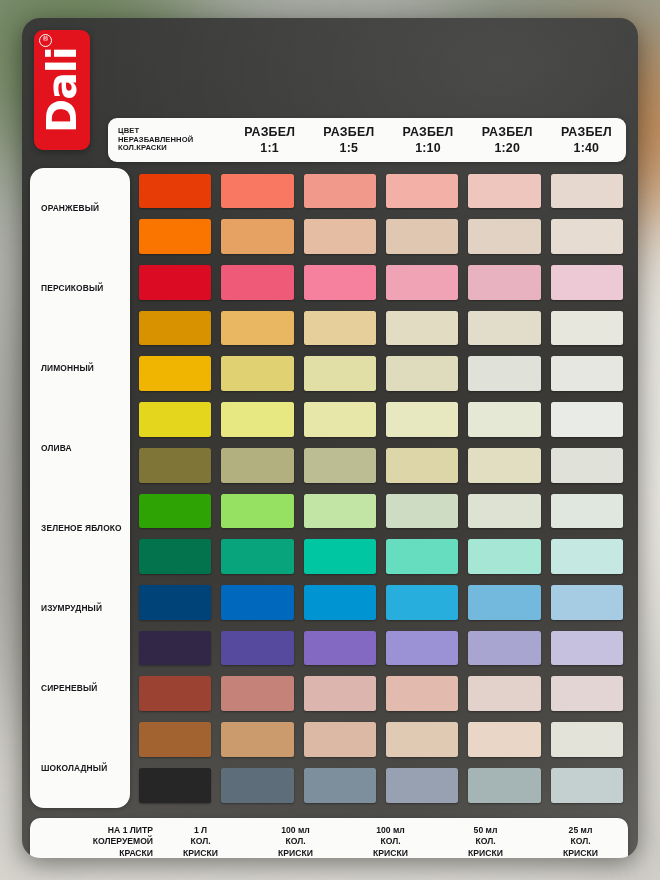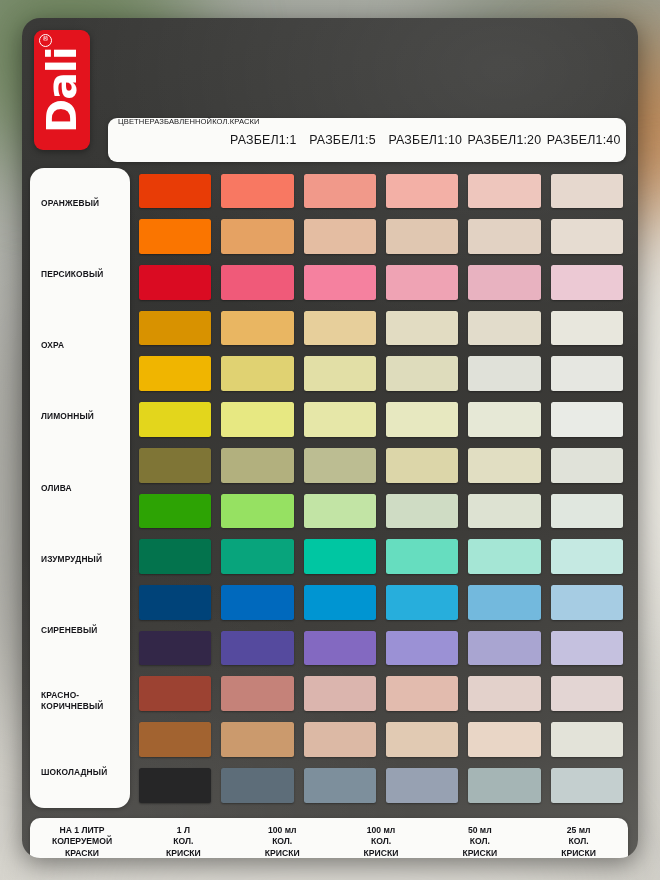--- a/index.html
+++ b/index.html
@@ -52,22 +52,22 @@
     text-shadow:0 2px 5px rgba(0,0,0,.5);
     white-space:nowrap;
   }
   
   #colhead{
     position:absolute;left:86px;top:100px;width:518px;height:44px;
     background:#fbfbf9;border-radius:9px;display:flex;align-items:stretch;
     box-shadow:0 1px 4px rgba(0,0,0,.3);
   }
   #colhead .ch{
-    display:flex;flex-direction:row;align-items:center;
-    color:#17171a;font-weight:normal;text-align:center;line-height:1.18;
+    display:flex;flex-direction:column;align-items:center;justify-content:center;
+    color:#17171a;font-weight:bold;text-align:center;line-height:1.18;
   }
   #colhead .ch.first{
     width:112px;align-items:flex-start;padding-left:10px;font-size:7.6px;letter-spacing:.1px;
   }
   #colhead .ch.rat{flex:1;font-size:12.4px;letter-spacing:.2px;}
   #colhead .ch.rat .sub{font-size:12.4px;margin-top:1px;}
   
   #labels{
     position:absolute;left:8px;top:150px;width:100px;height:640px;
     background:#fbfbf9;border-radius:14px;
@@ -92,21 +92,21 @@
   
   #footer{
     position:absolute;left:8px;top:800px;width:598px;height:48px;
     background:#fbfbf9;border-radius:10px;display:flex;align-items:stretch;
     box-shadow:0 1px 4px rgba(0,0,0,.3);
   }
   #footer .fc{
     display:flex;flex-direction:column;align-items:center;justify-content:center;
     color:#15151a;font-weight:bold;text-align:center;line-height:1.3;font-size:8.6px;
   }
-  #footer .fc.first{width:104px;align-items:center;padding-left:0;text-align:left;}
+  #footer .fc.first{width:104px;align-items:flex-end;padding-left:19px;text-align:left;}
   #footer .fc.amt{flex:1;}
 </style>
 </head>
 <body>
 
 <div id="backdrop">
   <div class="bg-base"></div>
   <div class="blob" style="left:-60px;top:-70px;width:260px;height:240px;background:#5f7a4a;opacity:.75;"></div>
   <div class="blob" style="left:430px;top:-60px;width:280px;height:200px;background:#6f7a63;opacity:.55;"></div>
   <div class="blob" style="left:540px;top:40px;width:200px;height:220px;background:#c07a3c;opacity:.75;"></div>
@@ -149,26 +149,25 @@
     </div>
     <div class="ch rat">
       <span>РАЗБЕЛ</span>
       <span class="sub">1:40</span>
     </div>
   </div>
 
   <div id="labels">
       <div class="lb">ОРАНЖЕВЫЙ</div>
       <div class="lb">ПЕРСИКОВЫЙ</div>
-      <div class="lb">ОХРА</div>
       <div class="lb">ЛИМОННЫЙ</div>
       <div class="lb">ОЛИВА</div>
+      <div class="lb">ЗЕЛЕНОЕ ЯБЛОКО</div>
       <div class="lb">ИЗУМРУДНЫЙ</div>
       <div class="lb">СИРЕНЕВЫЙ</div>
-      <div class="lb">КРАСНО-КОРИЧНЕВЫЙ</div>
       <div class="lb">ШОКОЛАДНЫЙ</div>
     </div>
 
   <div id="grid">
       <div class="row">
         <div class="cellwrap">
           <div class="cell" title="ОРАНЖЕВЫЙ — ЦВЕТ НЕРАЗБАВЛЕННОЙ КОЛ.КРАСКИ" style="background: rgb(232, 60, 6);"></div>
         </div>
         <div class="cellwrap">
           <div class="cell" title="ОРАНЖЕВЫЙ — РАЗБЕЛ 1:1" style="background: rgb(248, 120, 98);"></div>

